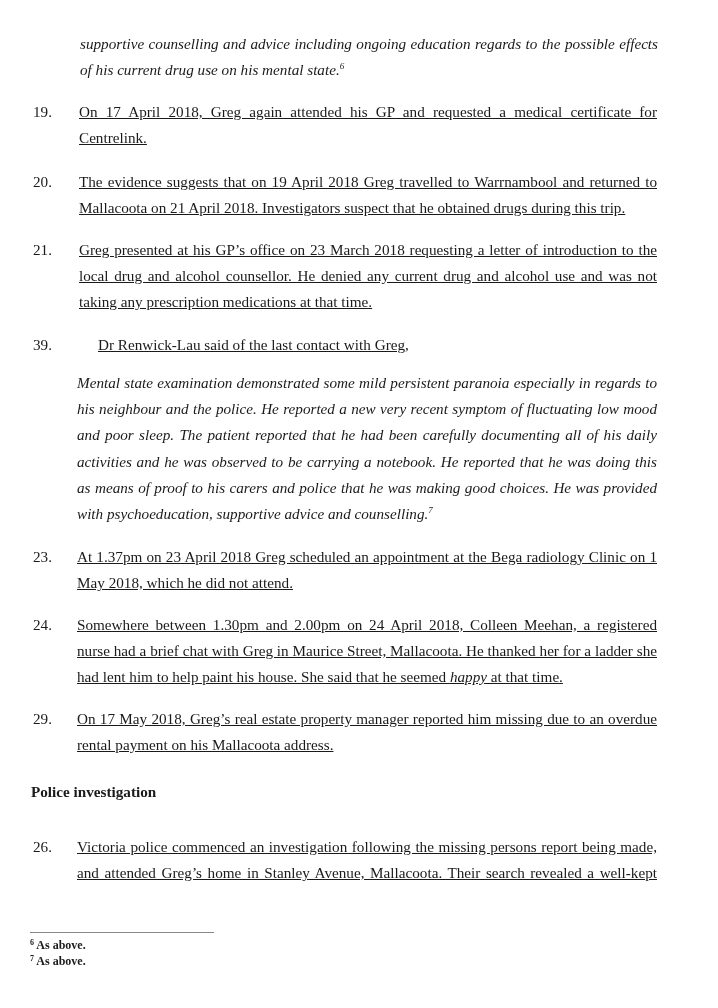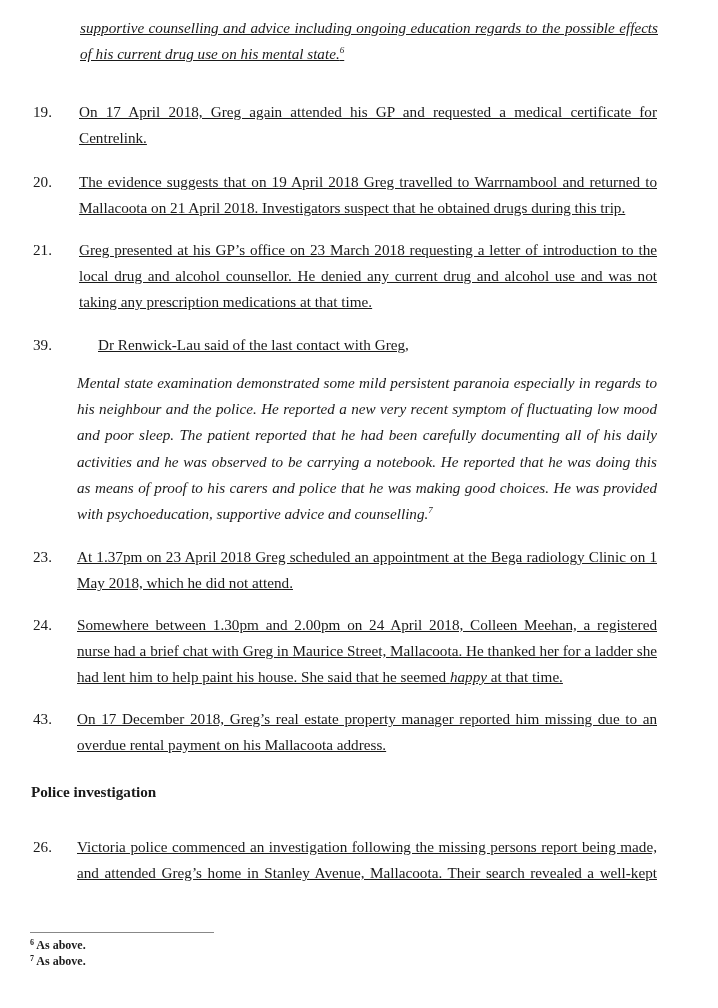--- a/index.html
+++ b/index.html
@@ -16,21 +16,21 @@
   .quote { position: absolute; left: 77px; width: 580px; line-height: 26.2px; text-align: justify; font-style: italic; text-align-last: left; }
   sup { font-size: 9px; vertical-align: 6px; line-height: 0; }
   .heading { position: absolute; left: 31px; font-weight: bold; }
   .fn-rule { position: absolute; left: 30px; top: 932px; width: 184px; height: 1px; background: #888; }
   .fn { position: absolute; left: 30px; font-size: 12px; line-height: 15px; font-weight: bold; }
   .fn sup { font-size: 8px; vertical-align: 4px; }
 </style>
 </head>
 <body>
 
-<div class="quote" style="top: 15px; left: 80px; width: 578px; text-decoration: underline;">
+<div class="quote" style="top: 31px; left: 80px; width: 578px;">
   <span>supportive counselling and advice including ongoing education regards to the possible effects of his current drug use on his mental state.</span><sup>6</sup>
 </div>
 
 <div class="para" style="top: 103px;">
   <span class="num">19.</span>
   <div class="txt" style="top:-4px;">On 17 April 2018, Greg again attended his GP and requested a medical certificate for Centrelink.</div>
 </div>
 
 <div class="para" style="top: 173px;">
   <span class="num">20.</span>
@@ -54,22 +54,22 @@
   <span class="num">23.</span>
   <div class="txt" style="top:-4px; left:77px; width:580px;">At 1.37pm on 23 April 2018 Greg scheduled an appointment at the Bega radiology Clinic on 1 May 2018, which he did not attend.</div>
 </div>
 
 <div class="para" style="top: 616px;">
   <span class="num">24.</span>
   <div class="txt" style="top:-4px; left:77px; width:580px;"><span>Somewhere between 1.30pm and 2.00pm on 24 April 2018, Colleen Meehan, a registered nurse had a brief chat with Greg in Maurice Street, Mallacoota. He thanked her for a ladder she had lent him to help paint his house. She said that he seemed </span><span class="ital">happy</span><span> at that time.</span></div>
 </div>
 
 <div class="para" style="top: 710px;">
-  <span class="num">43.</span>
-  <div class="txt" style="top:-4px; left:77px; width:580px;">On 17 December 2018, Greg’s real estate property manager reported him missing due to an overdue rental payment on his Mallacoota address.</div>
+  <span class="num">29.</span>
+  <div class="txt" style="top:-4px; left:77px; width:580px;">On 17 May 2018, Greg’s real estate property manager reported him missing due to an overdue rental payment on his Mallacoota address.</div>
 </div>
 
 <div class="heading" style="top: 783px;">Police investigation</div>
 
 <div class="para" style="top: 838px;">
   <span class="num">26.</span>
   <div class="txt" style="top:-4px; left:77px; width:580px; text-align-last: justify;">Victoria police commenced an investigation following the missing persons report being made, and attended Greg’s home in Stanley Avenue, Mallacoota. Their search revealed a well-kept</div>
 </div>
 
 <div class="fn-rule"></div>

